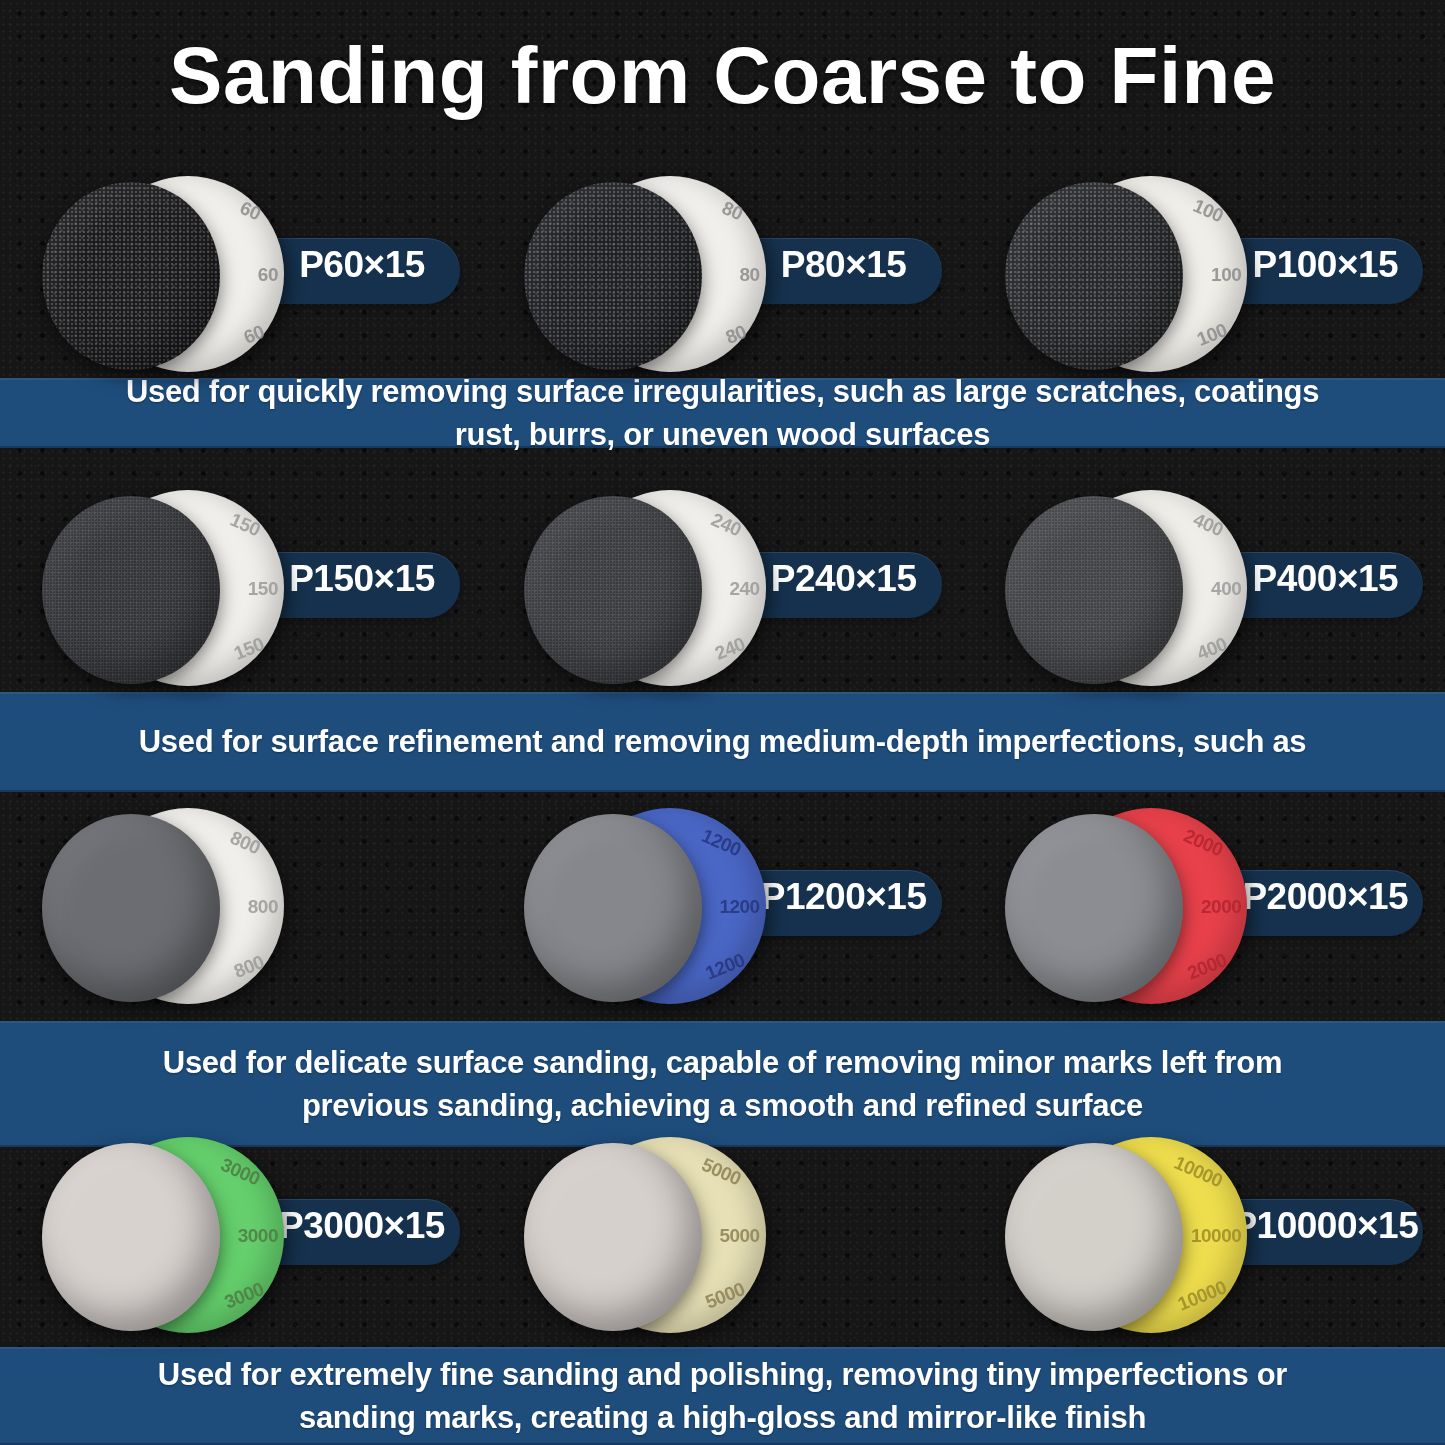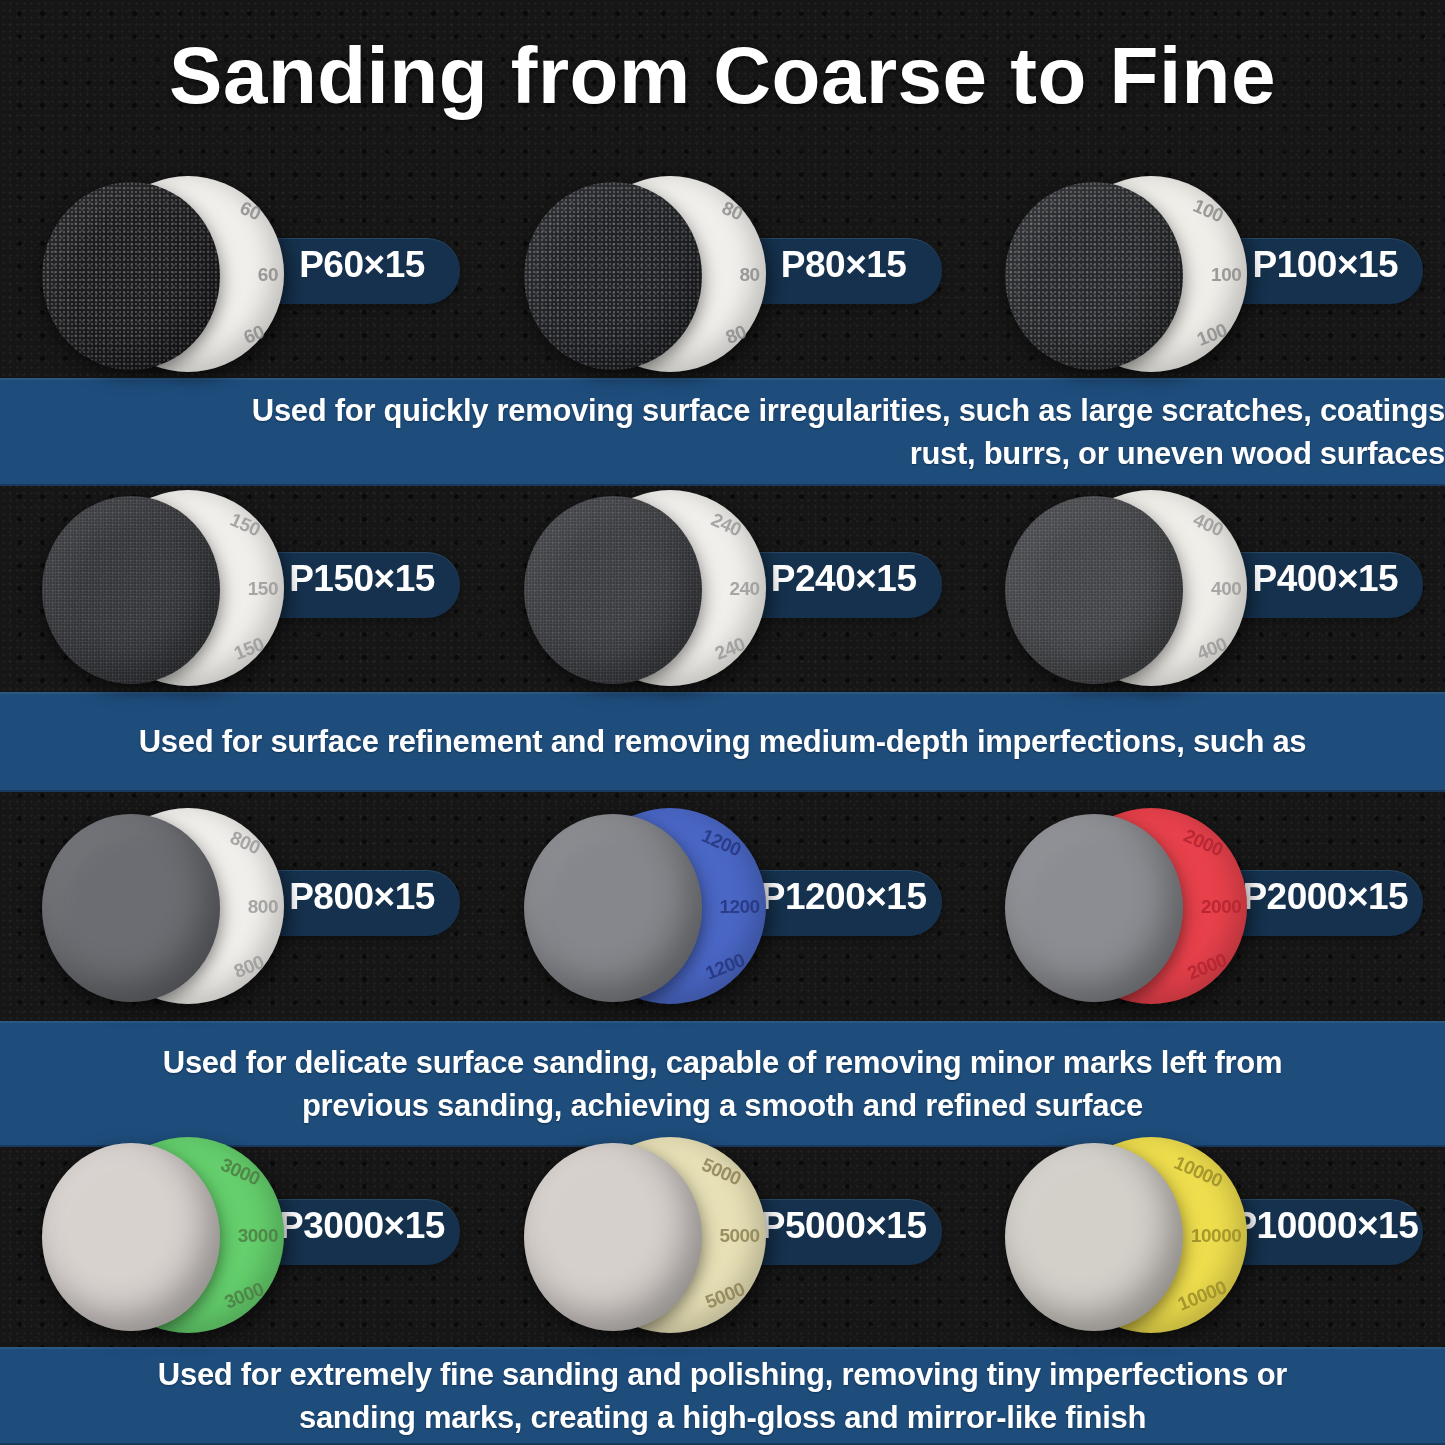--- a/index.html
+++ b/index.html
@@ -86,21 +86,21 @@
     text-align:center;gap:7px;
     box-shadow:inset 0 2px 0 rgba(255,255,255,.06), inset 0 -2px 0 rgba(0,0,0,.25);
   }
   .banner-line{
     margin:0;color:#fff;font-size:31px;font-weight:bold;
     letter-spacing:-.3px;line-height:1.15;
     text-shadow:0 1px 2px rgba(0,0,0,.35);
   }
   
   .row-0{top:172px;height:206px;}
-  .banner-0{top:378px;height:108px;text-align:right;}
+  .banner-0{top:378px;height:70px;}
   .row-1{top:486px;height:204px;}
   .banner-1{top:692px;height:100px;}
   .row-2{top:804px;height:215px;}
   .banner-2{top:1021px;height:126px;}
   .row-3{top:1133px;height:210px;}
   .banner-3{top:1347px;height:98px;}
 </style>
 </head>
 <body>
 
@@ -184,23 +184,20 @@
       <div class="disc front-disc grit-fine" style="background-color: rgb(61, 62, 66);"></div>
     </div>
   </section>
 
   <div class="banner banner-1" style="background-color: rgb(30, 77, 124);">
     <p class="banner-line">Used for surface refinement and removing medium-depth imperfections, such as</p>
   </div>
 
   <section class="row row-2">
     <div class="cell">
-      <div class="pill" style="background-color: rgb(21, 49, 77);">
-        <span class="pill-label">P800×15</span>
-      </div>
       <div class="disc back-disc" style="background-color: rgb(241, 239, 235);">
         <span class="mark mark-a" style="color: rgb(154, 154, 154);">800</span>
         <span class="mark mark-b" style="color: rgb(154, 154, 154);">800</span>
         <span class="mark mark-c" style="color: rgb(154, 154, 154);">800</span>
       </div>
       <div class="disc front-disc" style="background-color: rgb(107, 109, 114);"></div>
     </div>
     <div class="cell">
       <div class="pill" style="background-color: rgb(21, 49, 77);">
         <span class="pill-label">P1200×15</span>
@@ -236,23 +233,20 @@
         <span class="pill-label">P3000×15</span>
       </div>
       <div class="disc back-disc" style="background-color: rgb(100, 207, 108);">
         <span class="mark mark-a" style="color: rgb(79, 125, 69);">3000</span>
         <span class="mark mark-b" style="color: rgb(79, 125, 69);">3000</span>
         <span class="mark mark-c" style="color: rgb(79, 125, 69);">3000</span>
       </div>
       <div class="disc front-disc" style="background-color: rgb(216, 210, 207);"></div>
     </div>
     <div class="cell">
-      <div class="pill" style="background-color: rgb(21, 49, 77);">
-        <span class="pill-label">P5000×15</span>
-      </div>
       <div class="disc back-disc" style="background-color: rgb(231, 224, 182);">
         <span class="mark mark-a" style="color: rgb(141, 130, 84);">5000</span>
         <span class="mark mark-b" style="color: rgb(141, 130, 84);">5000</span>
         <span class="mark mark-c" style="color: rgb(141, 130, 84);">5000</span>
       </div>
       <div class="disc front-disc" style="background-color: rgb(214, 208, 204);"></div>
     </div>
     <div class="cell">
       <div class="pill" style="background-color: rgb(21, 49, 77);">
         <span class="pill-label">P10000×15</span>

